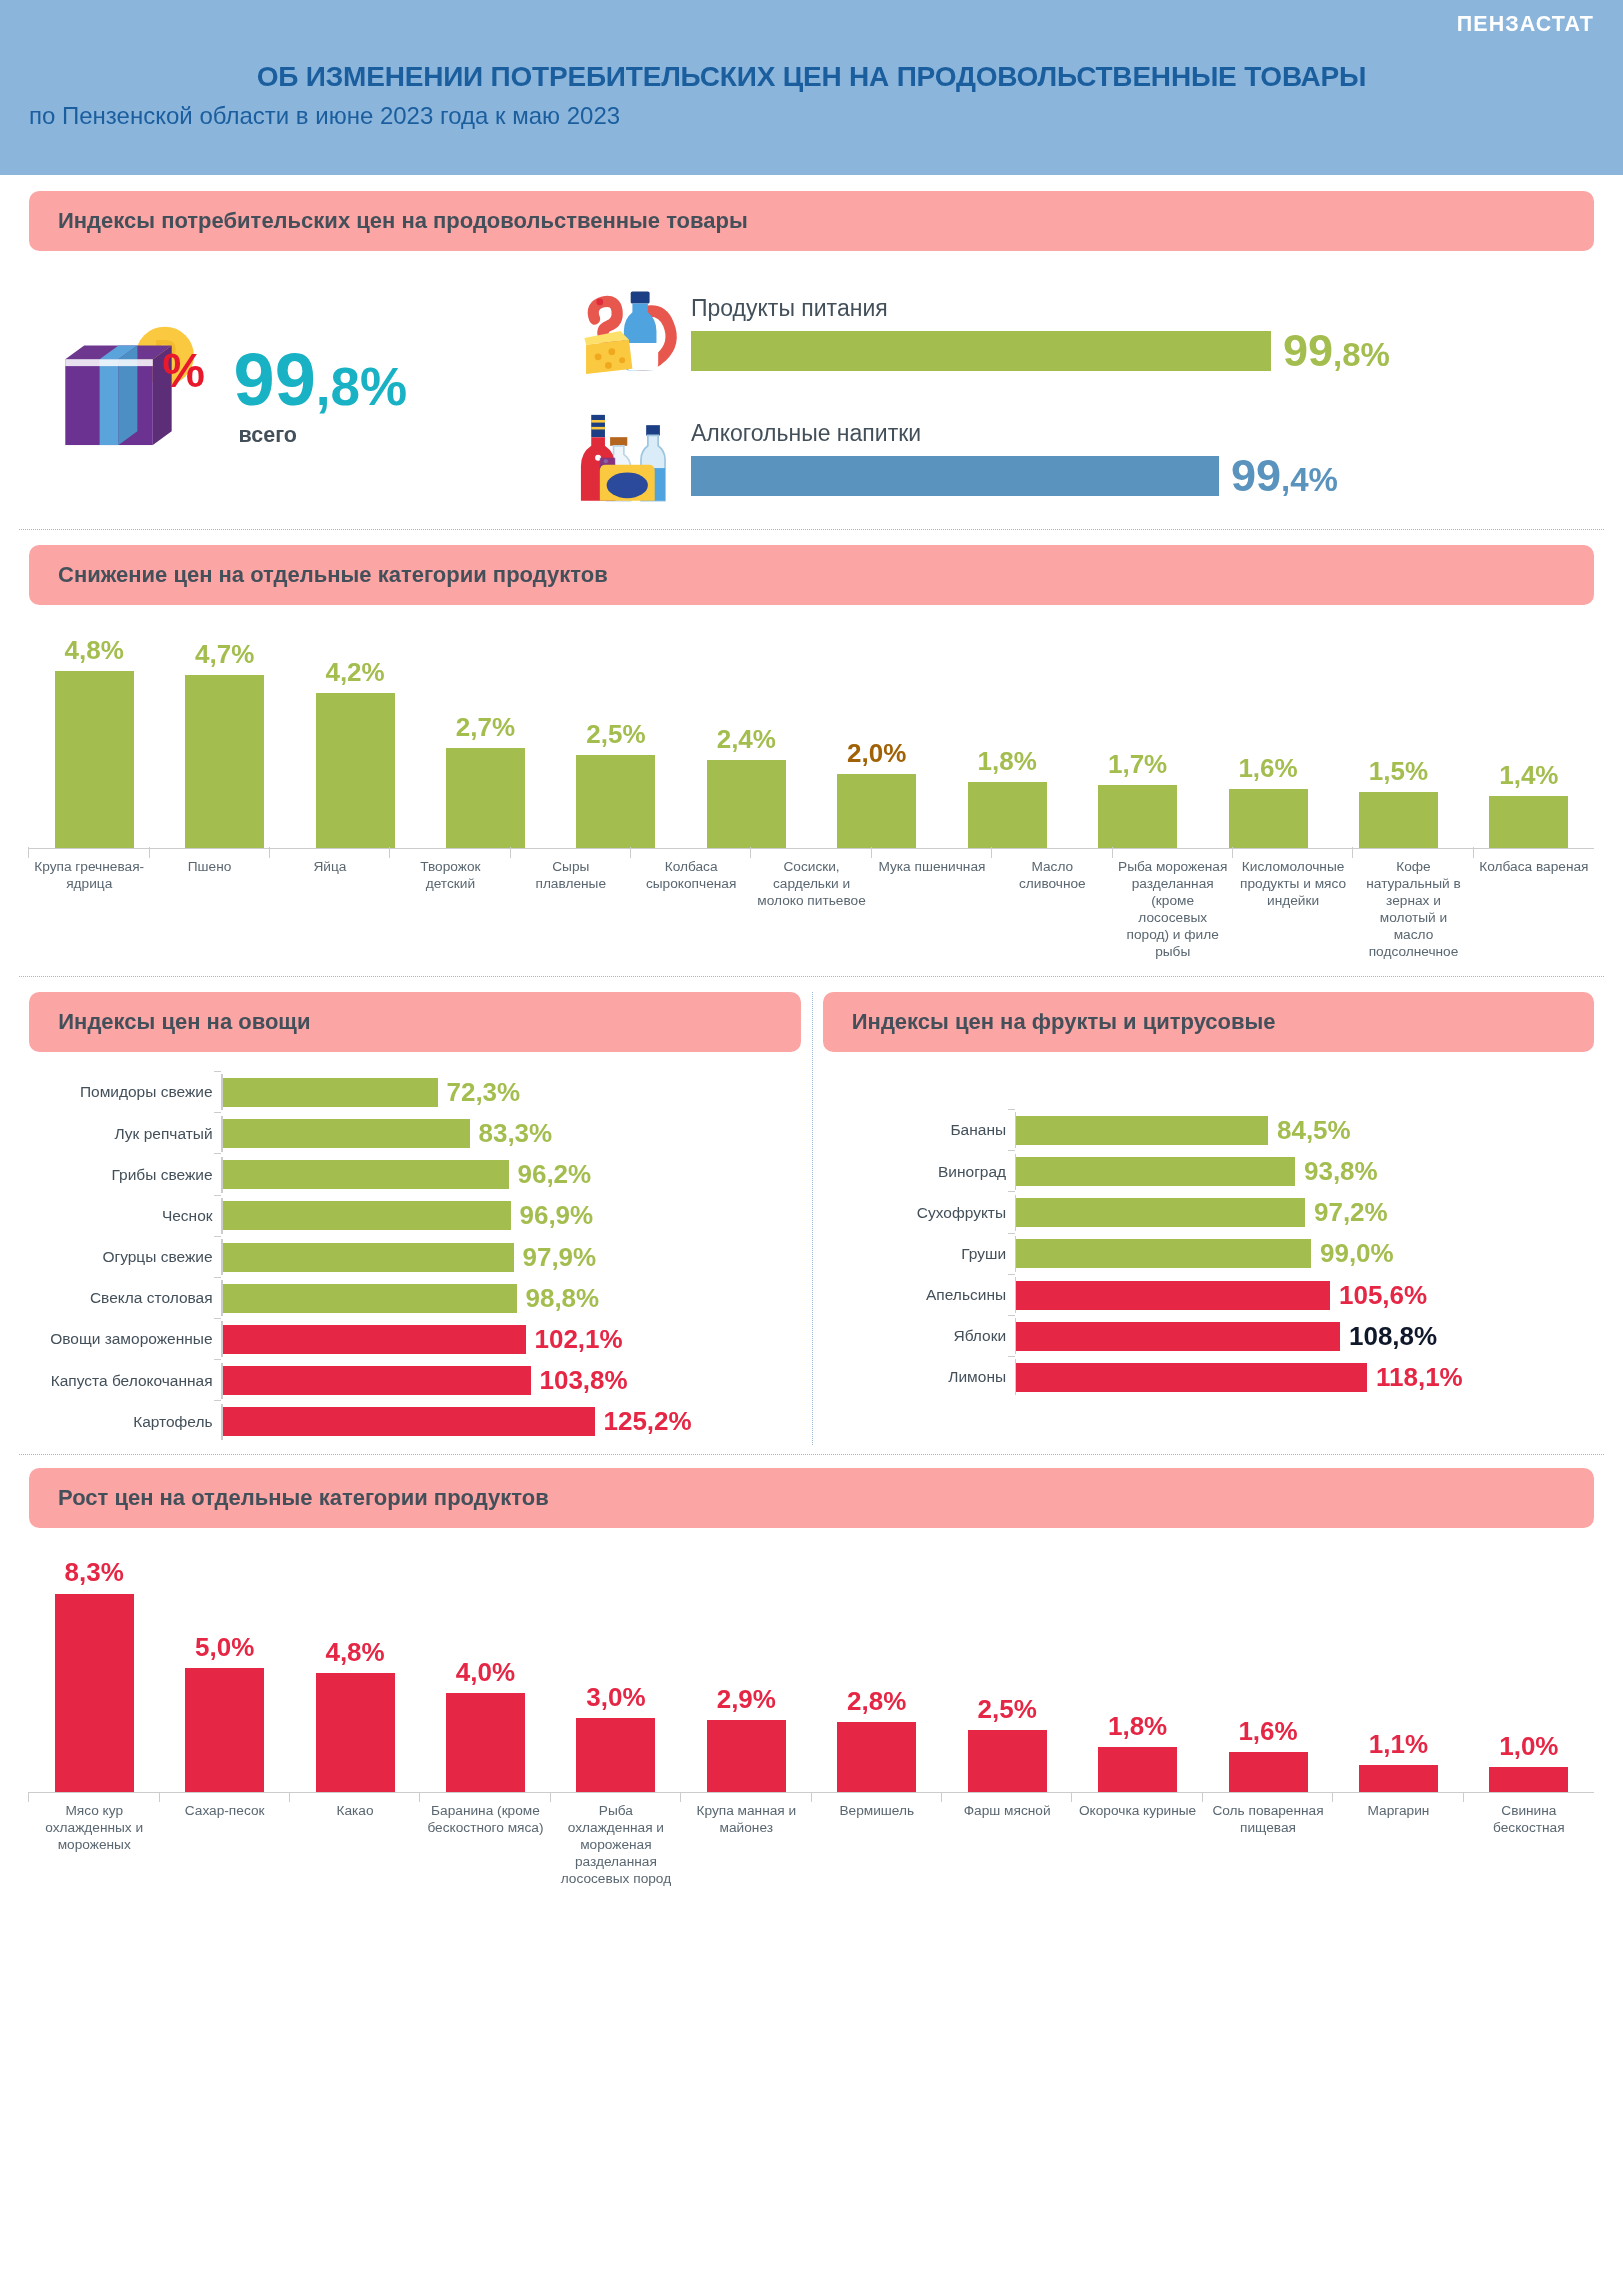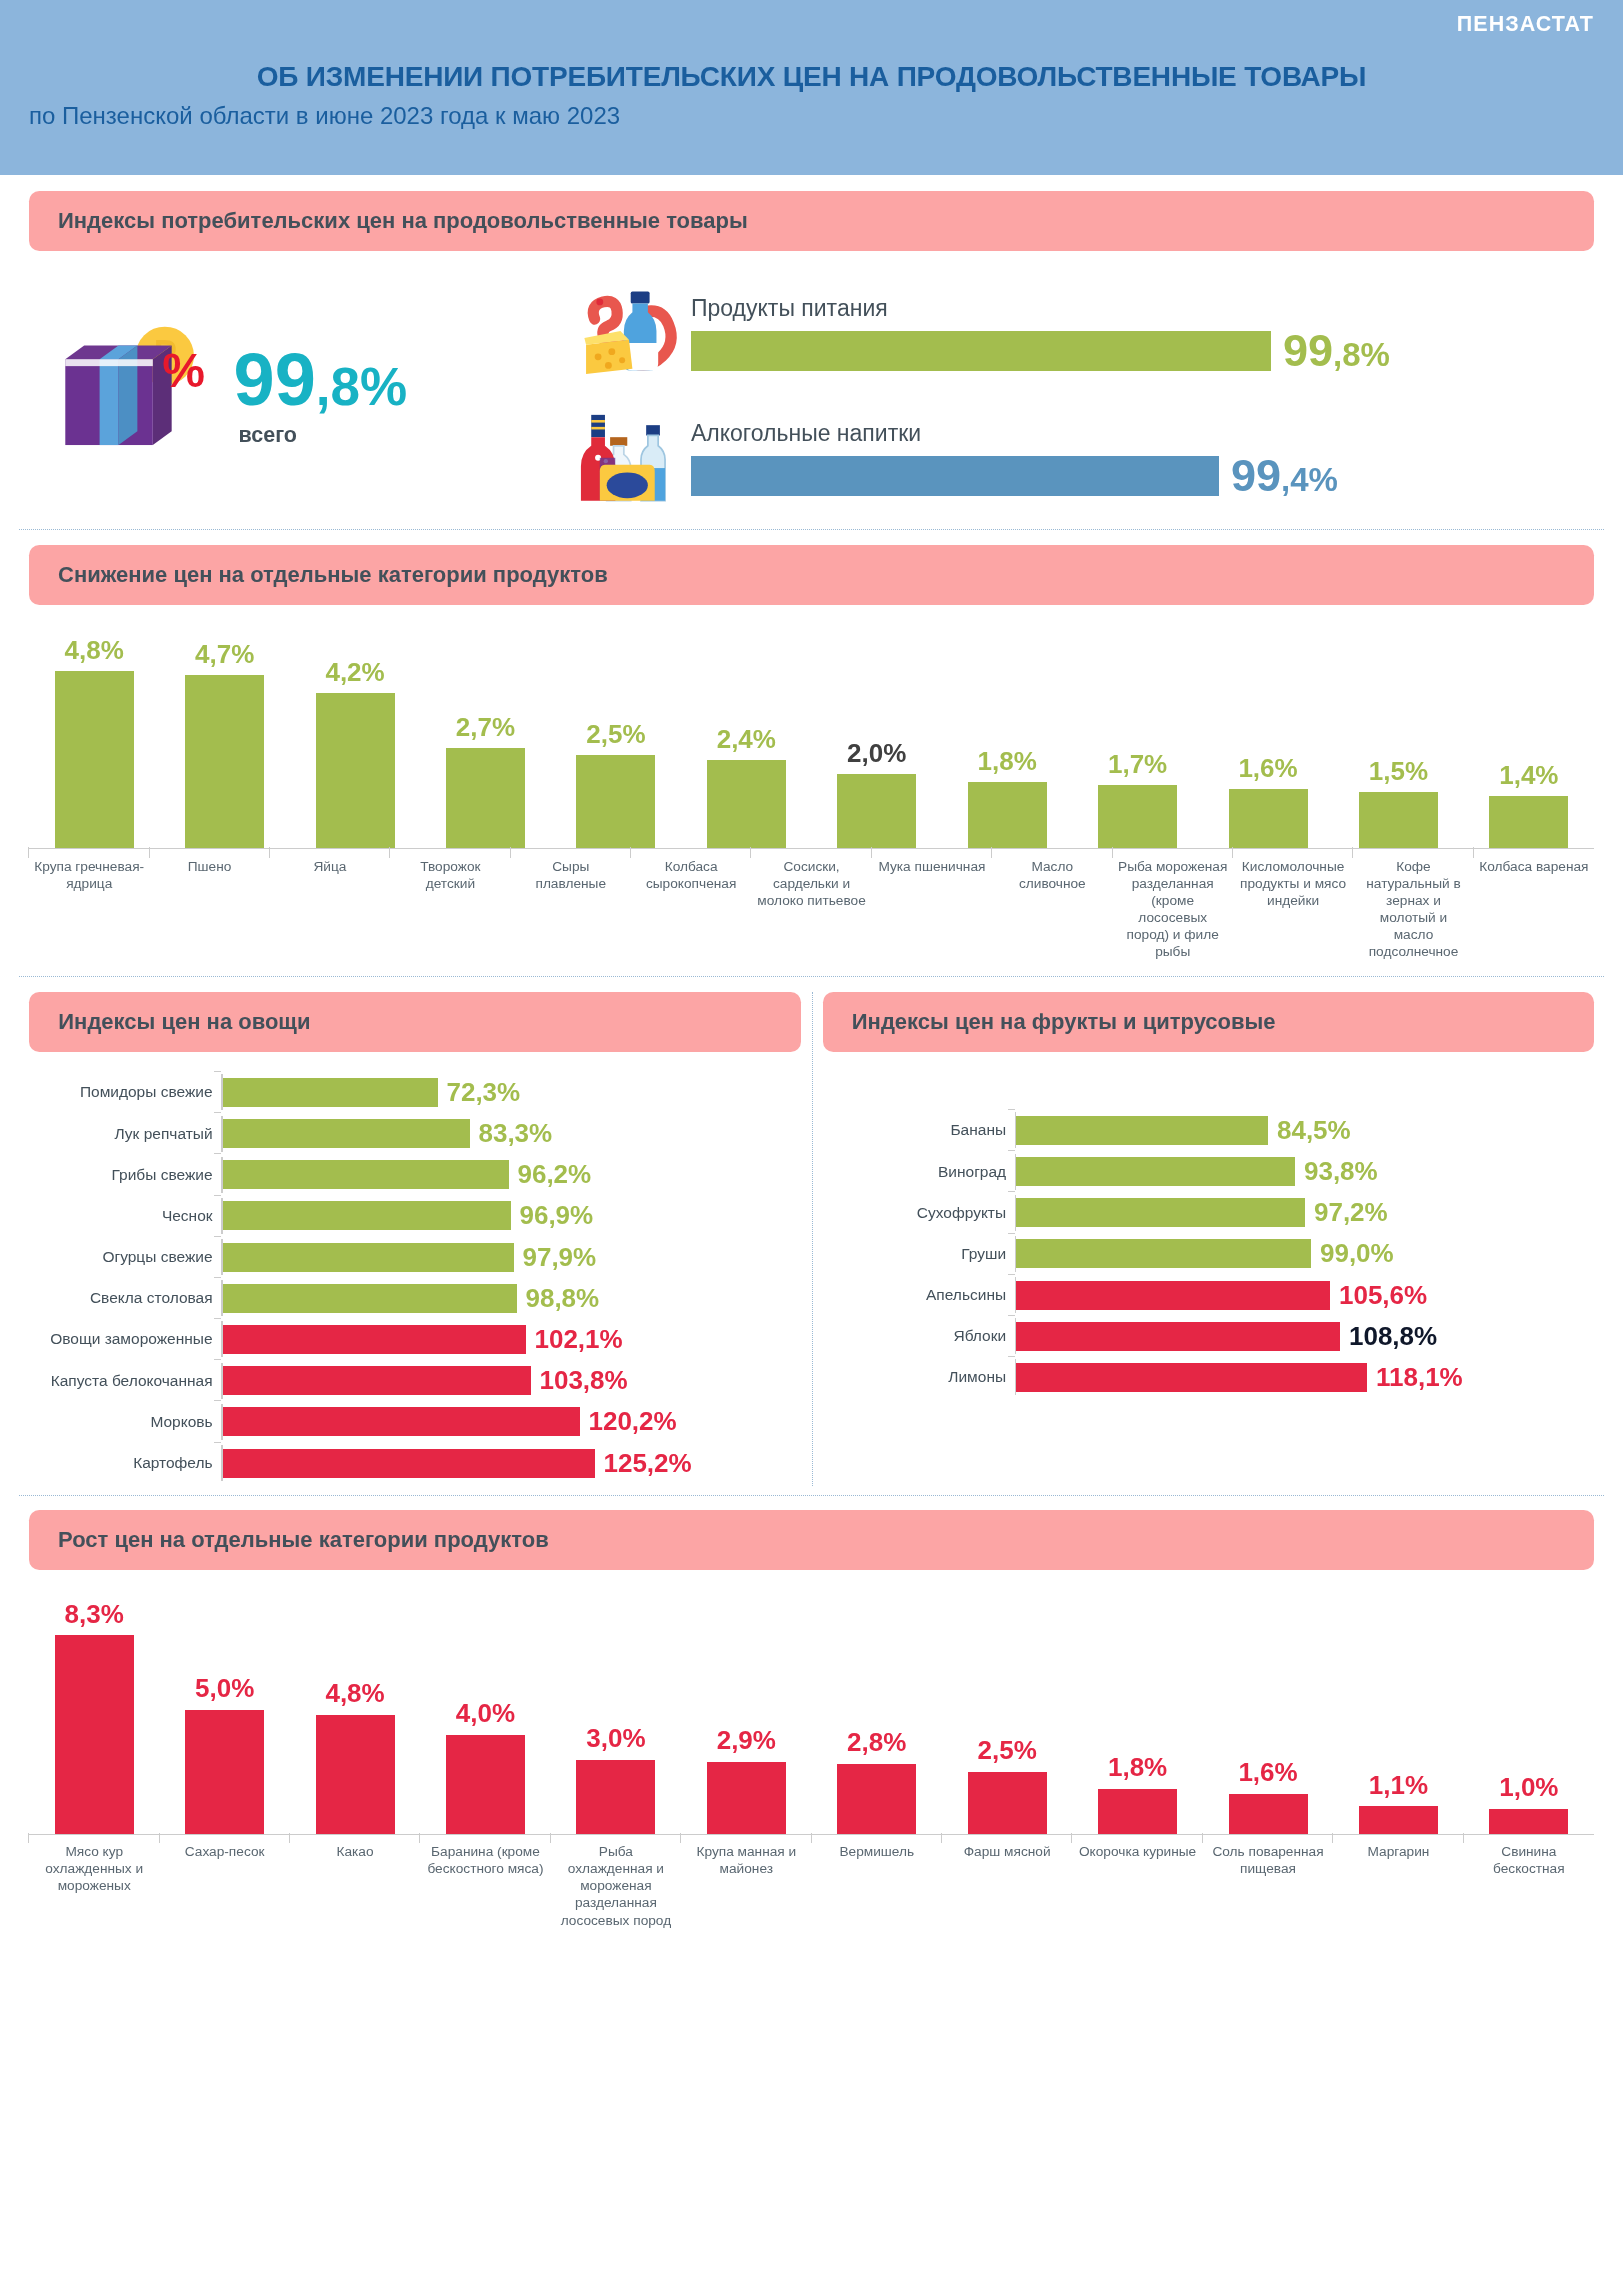--- a/index.html
+++ b/index.html
@@ -260,21 +260,21 @@
       </div>
       <div class="vcol">
         <div class="vval" style="color: rgb(163, 189, 78);">2,5%</div>
         <div class="vbar" style="height: 93px; background: rgb(163, 189, 78);"></div>
       </div>
       <div class="vcol">
         <div class="vval" style="color: rgb(163, 189, 78);">2,4%</div>
         <div class="vbar" style="height: 88px; background: rgb(163, 189, 78);"></div>
       </div>
       <div class="vcol">
-        <div class="vval" style="color: #404040;">2,0%</div>
+        <div class="vval" style="color: #a16207;">2,0%</div>
         <div class="vbar" style="height: 74px; background: rgb(163, 189, 78);"></div>
       </div>
       <div class="vcol">
         <div class="vval" style="color: rgb(163, 189, 78);">1,8%</div>
         <div class="vbar" style="height: 66px; background: rgb(163, 189, 78);"></div>
       </div>
       <div class="vcol">
         <div class="vval" style="color: rgb(163, 189, 78);">1,7%</div>
         <div class="vbar" style="height: 63px; background: rgb(163, 189, 78);"></div>
       </div>
@@ -372,28 +372,20 @@
         </div>
         <div class="hrow">
           <div class="hname" style="width: 185px; flex: 0 0 185px;">Капуста белокочанная</div>
           <div class="haxis"></div>
           <div class="hbarwrap">
             <div class="hbar" style="width: 308px; background: rgb(229, 38, 69);"></div>
             <div class="hval" style="color: rgb(229, 38, 69);">103,8%</div>
           </div>
         </div>
         <div class="hrow">
-          <div class="hname" style="width: 185px; flex: 0 0 185px;">Морковь</div>
-          <div class="haxis"></div>
-          <div class="hbarwrap">
-            <div class="hbar" style="width: 357px; background: rgb(229, 38, 69);"></div>
-            <div class="hval" style="color: rgb(229, 38, 69);">120,2%</div>
-          </div>
-        </div>
-        <div class="hrow">
           <div class="hname" style="width: 185px; flex: 0 0 185px;">Картофель</div>
           <div class="haxis"></div>
           <div class="hbarwrap">
             <div class="hbar" style="width: 372px; background: rgb(229, 38, 69);"></div>
             <div class="hval" style="color: rgb(229, 38, 69);">125,2%</div>
           </div>
         </div>
       </div>
   </div>
   <div class="col-half vsep">

